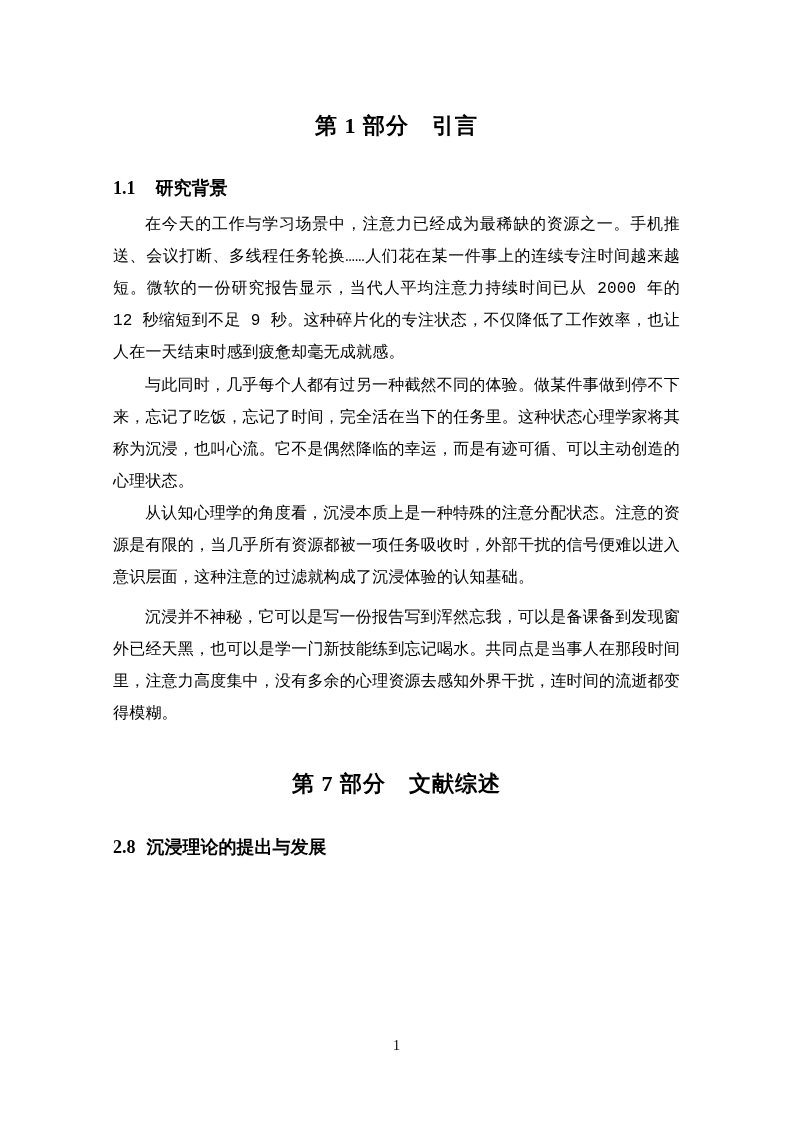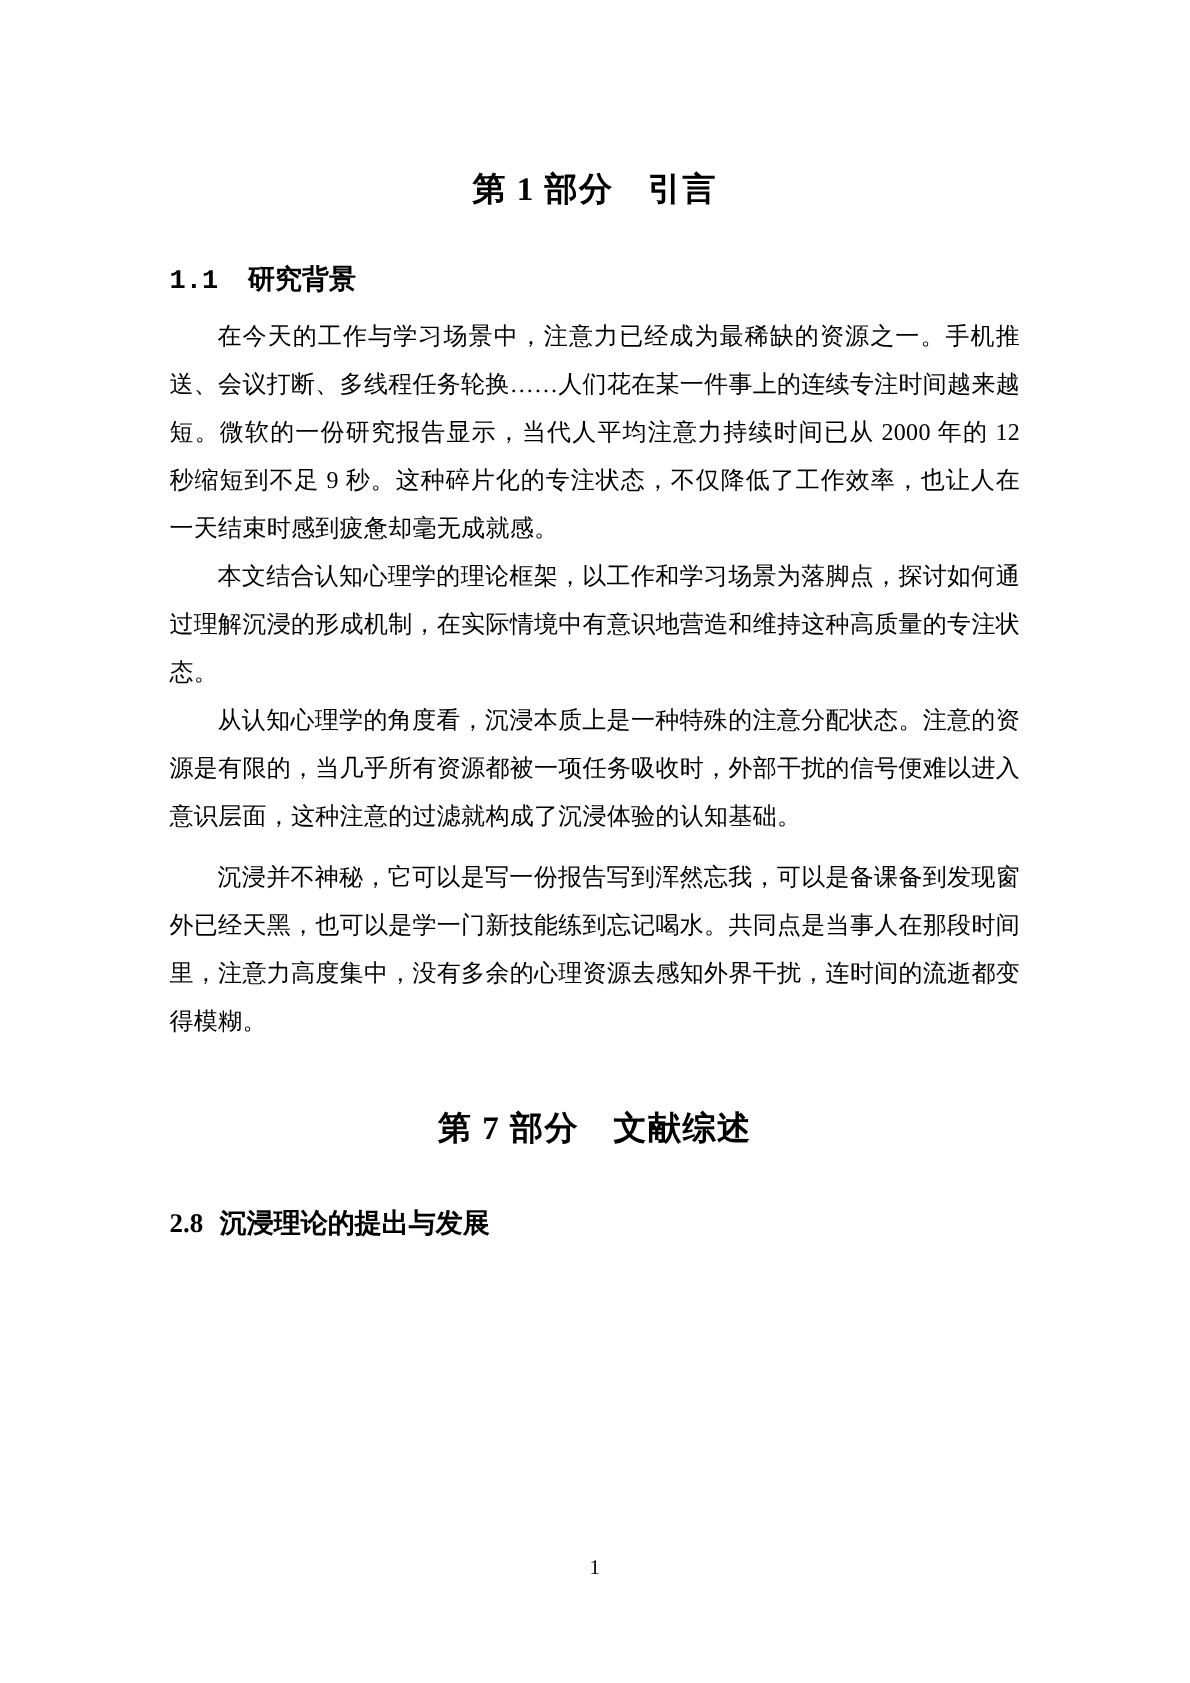--- a/index.html
+++ b/index.html
@@ -31,40 +31,41 @@
   }
   .chapter-title.second {
     margin-top: 36px;
   }
   .section-heading {
     font-size: 18px;
     font-weight: bold;
     line-height: 24px;
     margin: 0;
   }
-  .section-heading.h11 { margin-top: 32px; font-family: Liberation Mono, monospace; }
+  .section-heading.h11 { margin-top: 32px; }
   .section-heading.h12 { margin-top: 28px; }
   .section-heading.h21 { margin-top: 33px; }
   .section-heading .num {
     display: inline-block;
     margin-right: 11px;
   }
   .section-heading.gap-wide .num {
     margin-right: 20px;
   }
   p.body {
     font-size: 16px;
     line-height: 32px;
     text-align: justify;
     text-indent: 32px;
     margin: 0;
     letter-spacing: 0.2px;
   }
   p.body.after-heading {
     margin-top: 9px;
+    font-family: Liberation Mono, monospace;
   }
   .page-footer {
     position: absolute;
     top: 1036px;
     left: 0;
     width: 100%;
     text-align: center;
     font-size: 14px;
     line-height: 20px;
   }
@@ -76,22 +77,22 @@
   <div class="content">
 
     <h1 class="chapter-title">第 1 部分　引言</h1>
 
     <h2 class="section-heading h11 gap-wide">
       <span class="num">1.1</span><span class="txt">研究背景</span>
     </h2>
 
     <p class="body after-heading">在今天的工作与学习场景中，注意力已经成为最稀缺的资源之一。手机推送、会议打断、多线程任务轮换……人们花在某一件事上的连续专注时间越来越短。微软的一份研究报告显示，当代人平均注意力持续时间已从 2000 年的 12 秒缩短到不足 9 秒。这种碎片化的专注状态，不仅降低了工作效率，也让人在一天结束时感到疲惫却毫无成就感。</p>
 
+    <p class="body">与此同时，几乎每个人都有过另一种截然不同的体验。做某件事做到停不下来，忘记了吃饭，忘记了时间，完全活在当下的任务里。这种状态心理学家将其称为沉浸，也叫心流。它不是偶然降临的幸运，而是有迹可循、可以主动创造的心理状态。</p>
 
-    <p class="body">本文结合认知心理学的理论框架，以工作和学习场景为落脚点，探讨如何通过理解沉浸的形成机制，在实际情境中有意识地营造和维持这种高质量的专注状态。</p>
 
 
     <p class="body">从认知心理学的角度看，沉浸本质上是一种特殊的注意分配状态。注意的资源是有限的，当几乎所有资源都被一项任务吸收时，外部干扰的信号便难以进入意识层面，这种注意的过滤就构成了沉浸体验的认知基础。</p>
 
     <p class="body after-heading">沉浸并不神秘，它可以是写一份报告写到浑然忘我，可以是备课备到发现窗外已经天黑，也可以是学一门新技能练到忘记喝水。共同点是当事人在那段时间里，注意力高度集中，没有多余的心理资源去感知外界干扰，连时间的流逝都变得模糊。</p>
 
     <h1 class="chapter-title second">第 7 部分　文献综述</h1>
 
     <h2 class="section-heading h21">
       <span class="num">2.8</span><span class="txt">沉浸理论的提出与发展</span>

